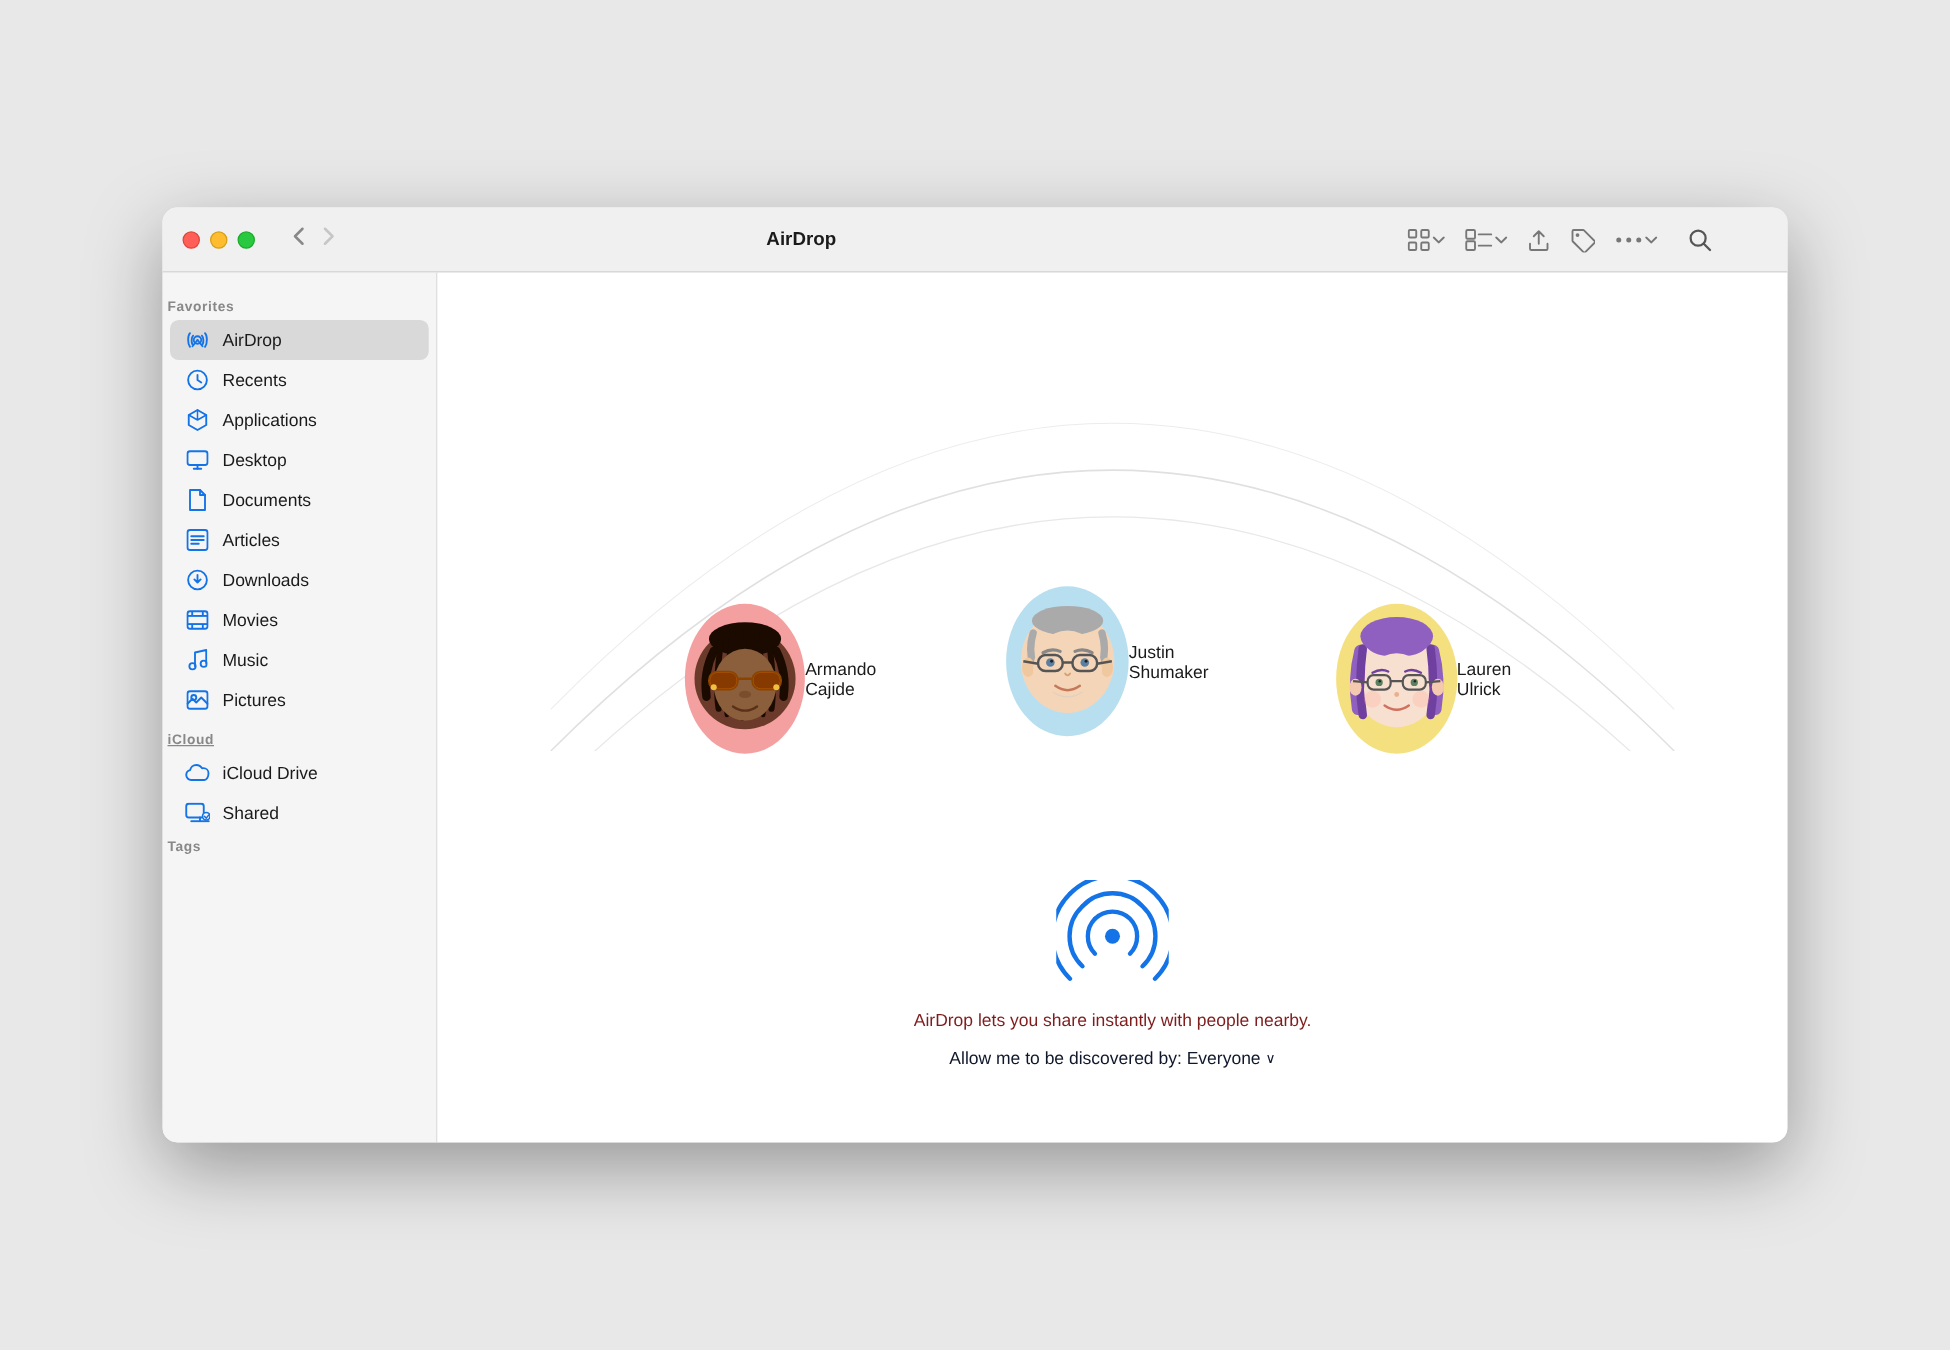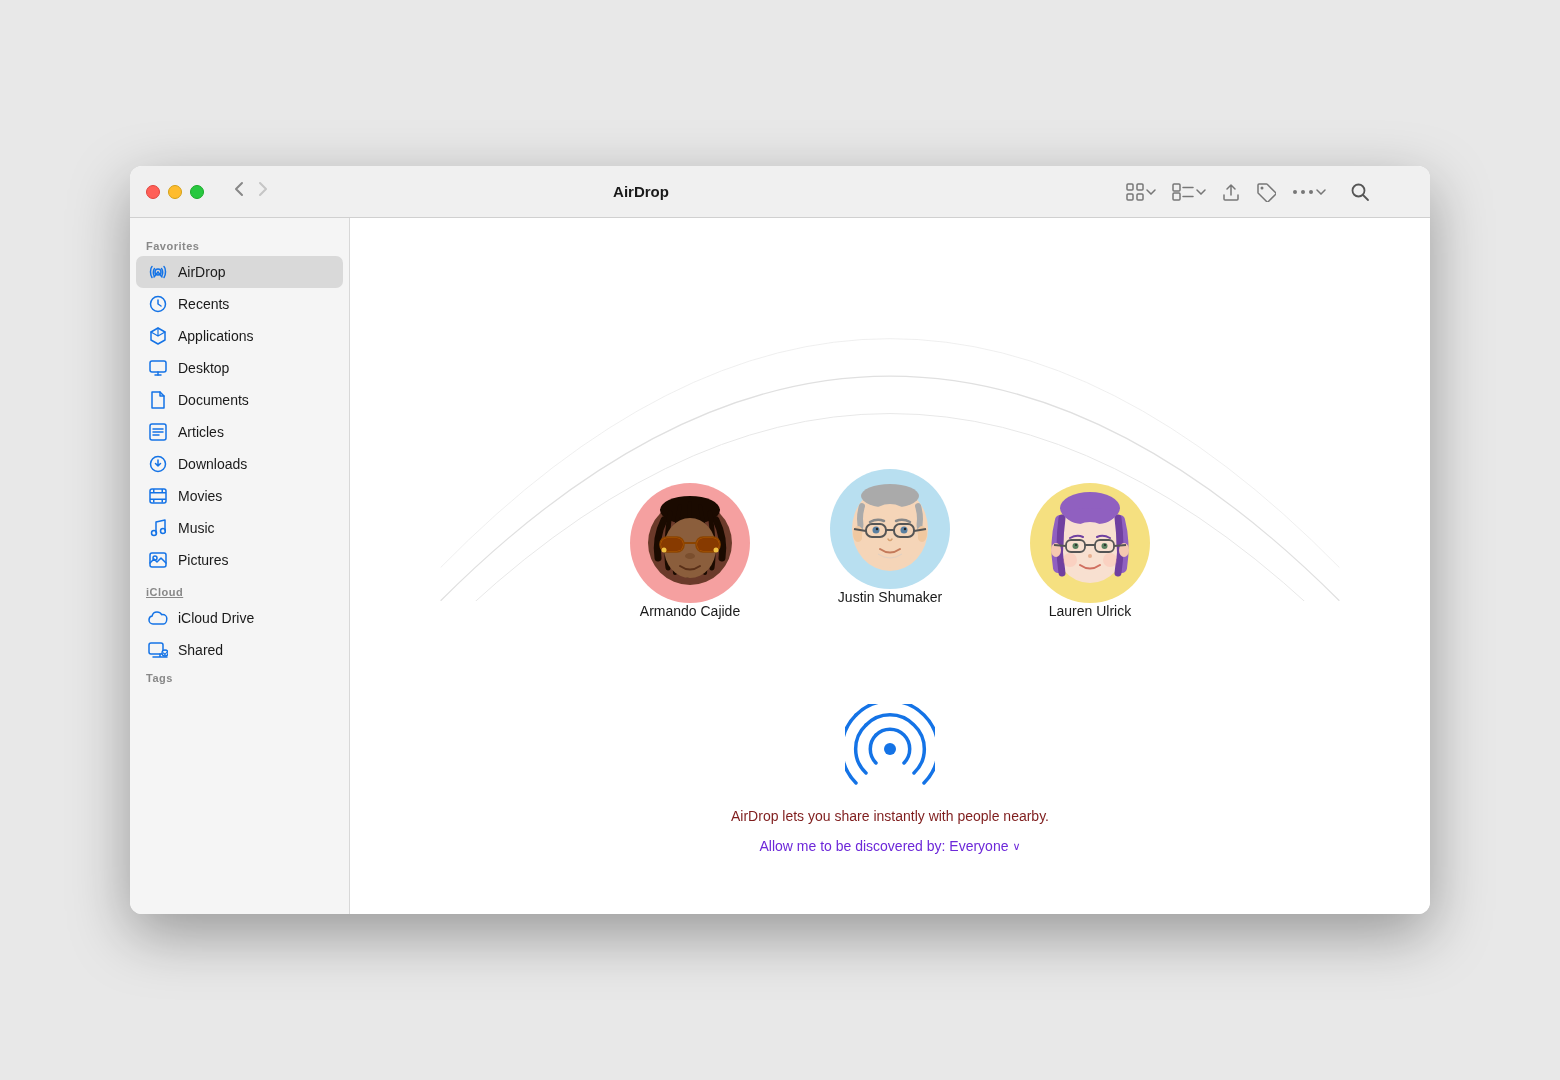--- a/index.html
+++ b/index.html
@@ -89,21 +89,21 @@
       background: #f5f5f5;
       border-right: 1px solid #d8d8d8;
       padding: 16px 0;
       overflow-y: auto;
       flex-shrink: 0;
     }
     .sidebar-section-label {
       font-size: 11px;
       font-weight: 600;
       color: #888;
-      padding: 6px 16px 4px;
+      padding: 6px 4px 4px;
       letter-spacing: 0.5px;
       text-transform: none;
     }
     .sidebar-item {
       display: flex;
       align-items: center;
       gap: 10px;
       padding: 6px 12px;
       cursor: pointer;
       border-radius: 7px;
@@ -150,21 +150,20 @@
       display: flex;
       align-items: flex-end;
       gap: 80px;
       position: absolute;
       top: 36%;
       left: 50%;
       transform: translateX(-50%);
     }
     .person {
       display: flex;
-      flex-direction: column;
       align-items: center;
     }
     .avatar-circle {
       width: 120px;
       height: 120px;
       border-radius: 50%;
       display: flex;
       align-items: center;
       justify-content: center;
       font-size: 70px;
@@ -194,21 +193,21 @@
       align-items: center;
       justify-content: center;
     }
     .bottom-text {
       font-size: 14px;
       color: #7f1d1d;
       text-align: center;
     }
     .discover-link {
       font-size: 14px;
-      color: #6d28d9;
+      color: #0f172a;
       cursor: pointer;
       display: flex;
       align-items: center;
       gap: 4px;
     }
   </style>
 </head>
 <body>
 
 <div class="window">

